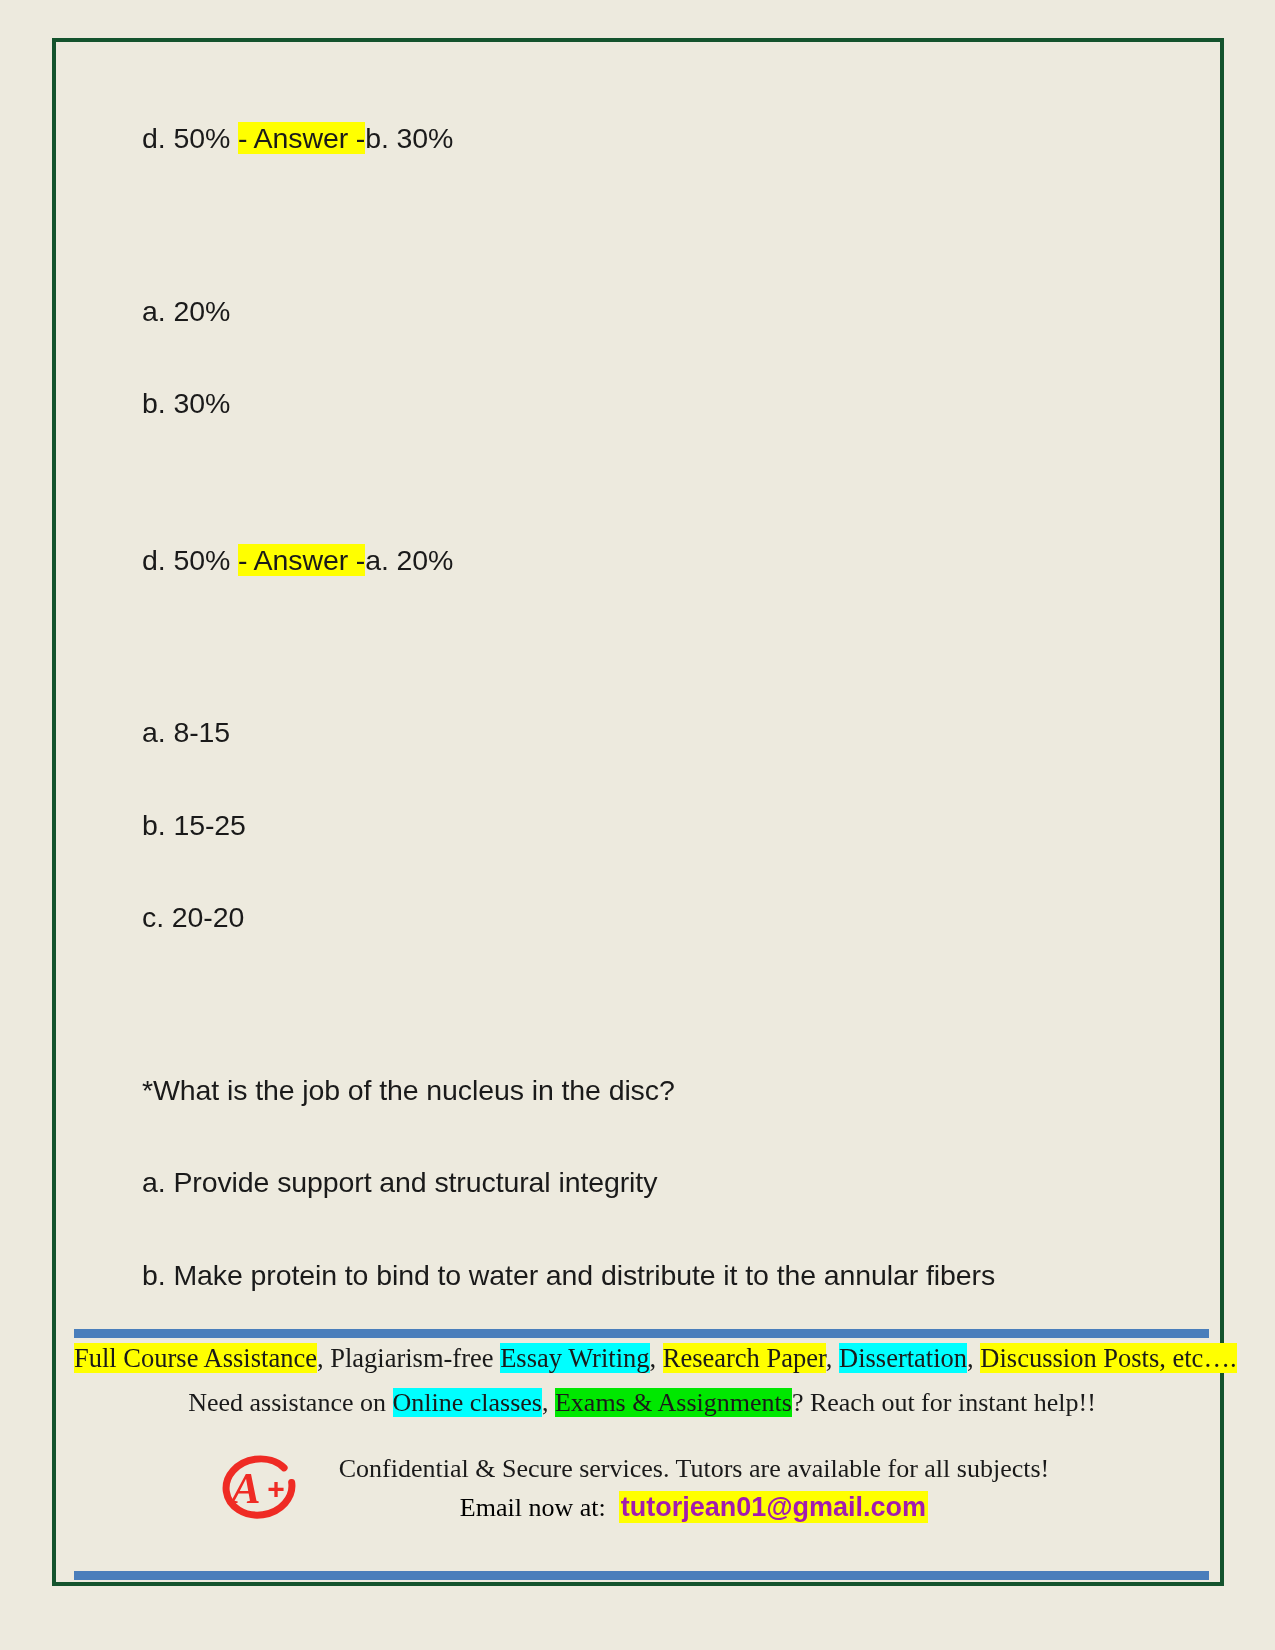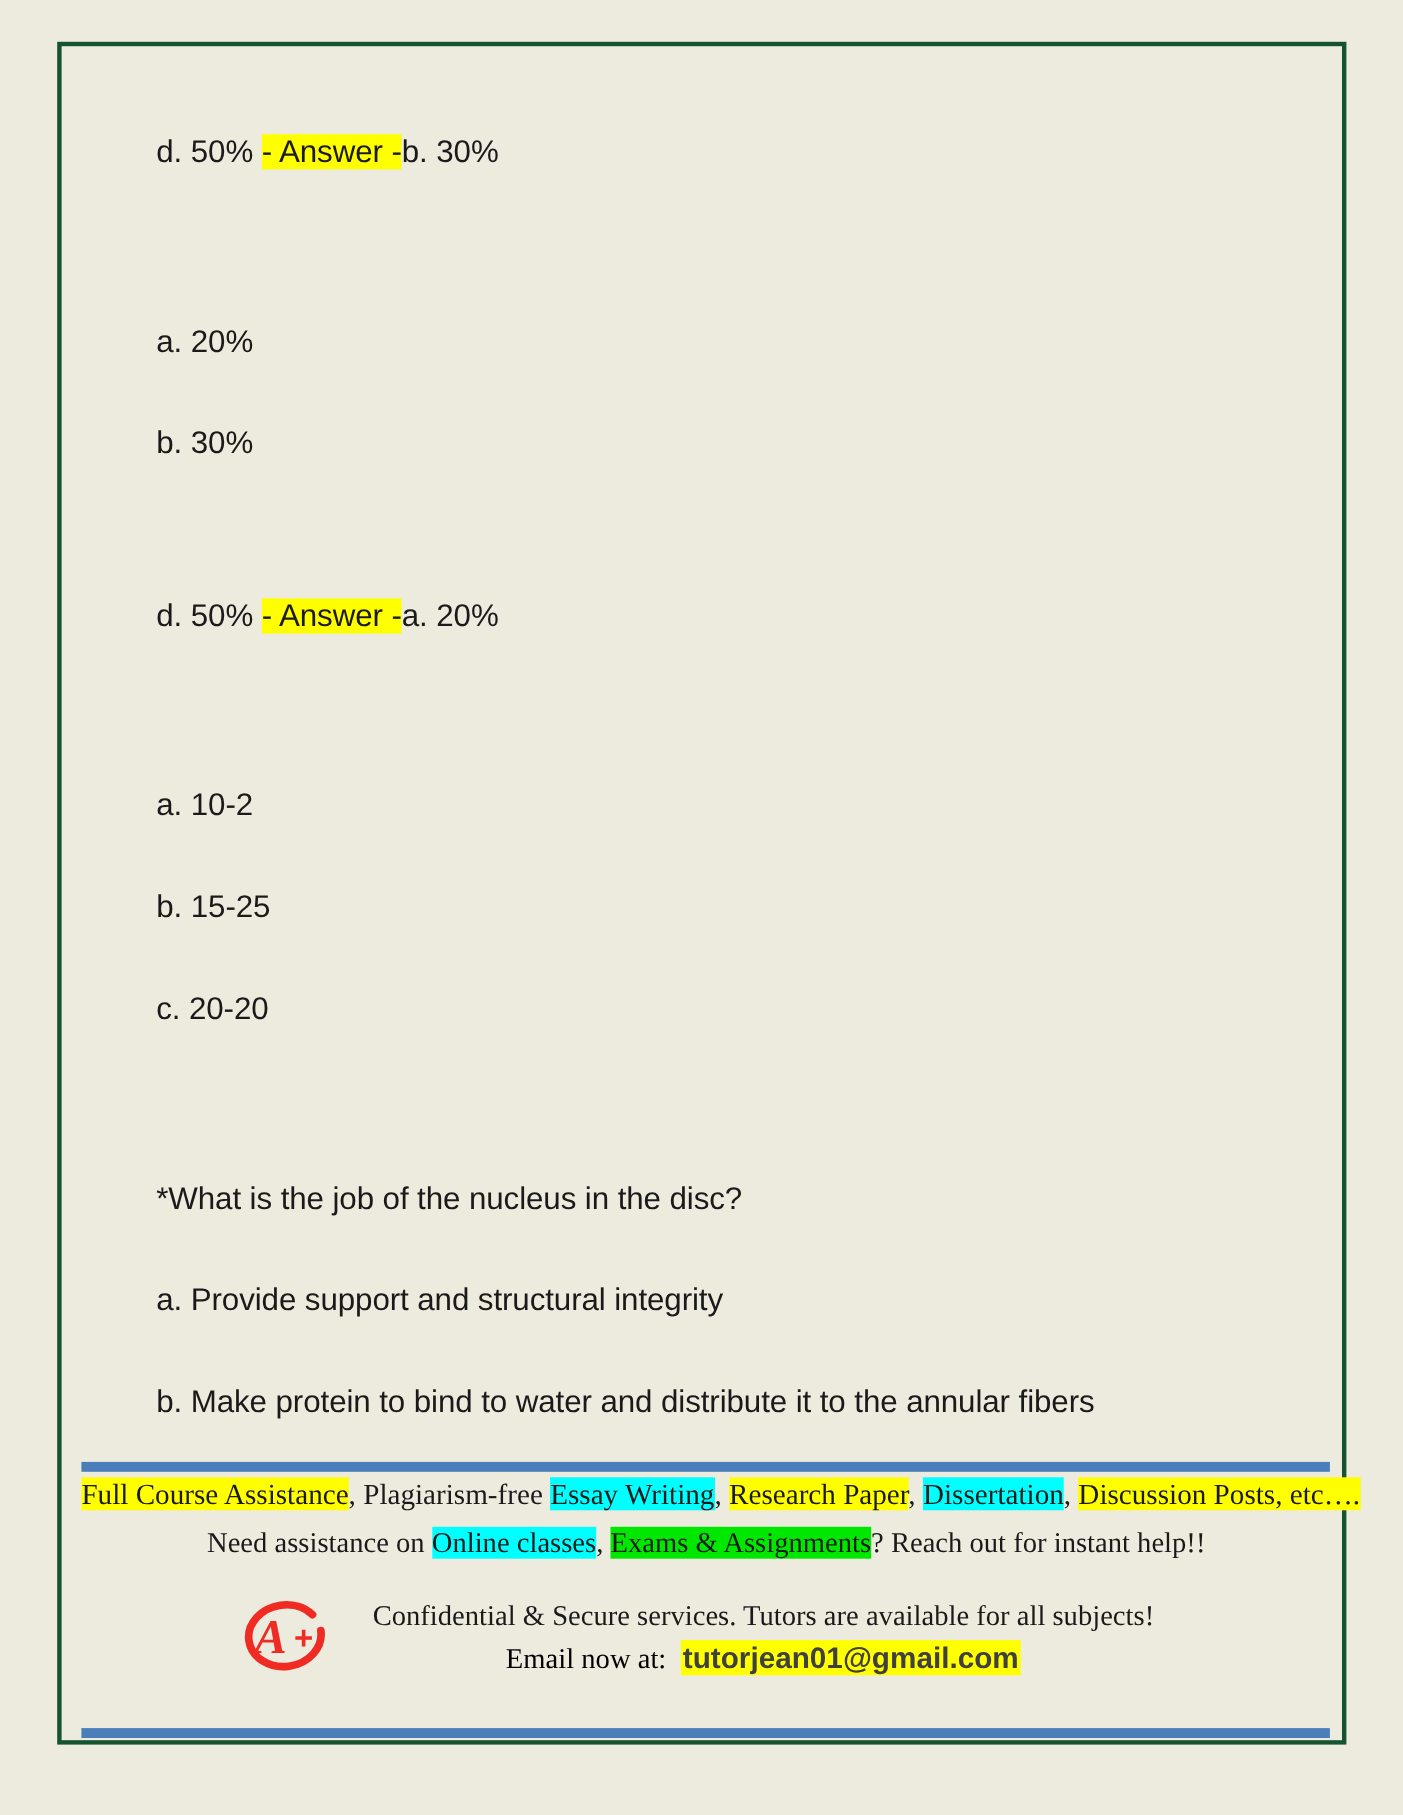--- a/index.html
+++ b/index.html
@@ -108,21 +108,21 @@
     font-family: "Liberation Serif", serif;
     font-size: 26px;
     text-align: center;
     white-space: nowrap;
   }
   #email-addr {
     font-family: "Liberation Sans", sans-serif;
     font-weight: bold;
     font-size: 27px;
     background: #ffff00;
-    color: #404040;
+    color: #a21caf;
     padding: 1px 2px;
   }
 
   #rule-bottom-wrap { margin-top: 30px; }
 </style>
 </head>
 <body>
 
 <div id="page">
 
@@ -136,21 +136,21 @@
     <div class="qline">a. 20%</div>
     <div class="spacer-sm"></div>
     <div class="qline">b. 30%</div>
     <div class="spacer-sm"></div>
     <div class="spacer-sm"></div>
     <div class="qline"><span>d. 50% </span><span class="hl-yellow">- Answer -</span><span>a. 20%</span></div>
 
     <div class="spacer-lg"></div>
 
     <div class="spacer-sm"></div>
-    <div class="qline">a. 10-2</div>
+    <div class="qline">a. 8-15</div>
     <div class="spacer-sm"></div>
     <div class="qline">b. 15-25</div>
     <div class="spacer-sm"></div>
     <div class="qline">c. 20-20</div>
     <div class="spacer-sm"></div>
 
     <div class="spacer-lg"></div>
 
     <div class="qline">*What is the job of the nucleus in the disc?</div>
     <div class="spacer-sm"></div>

